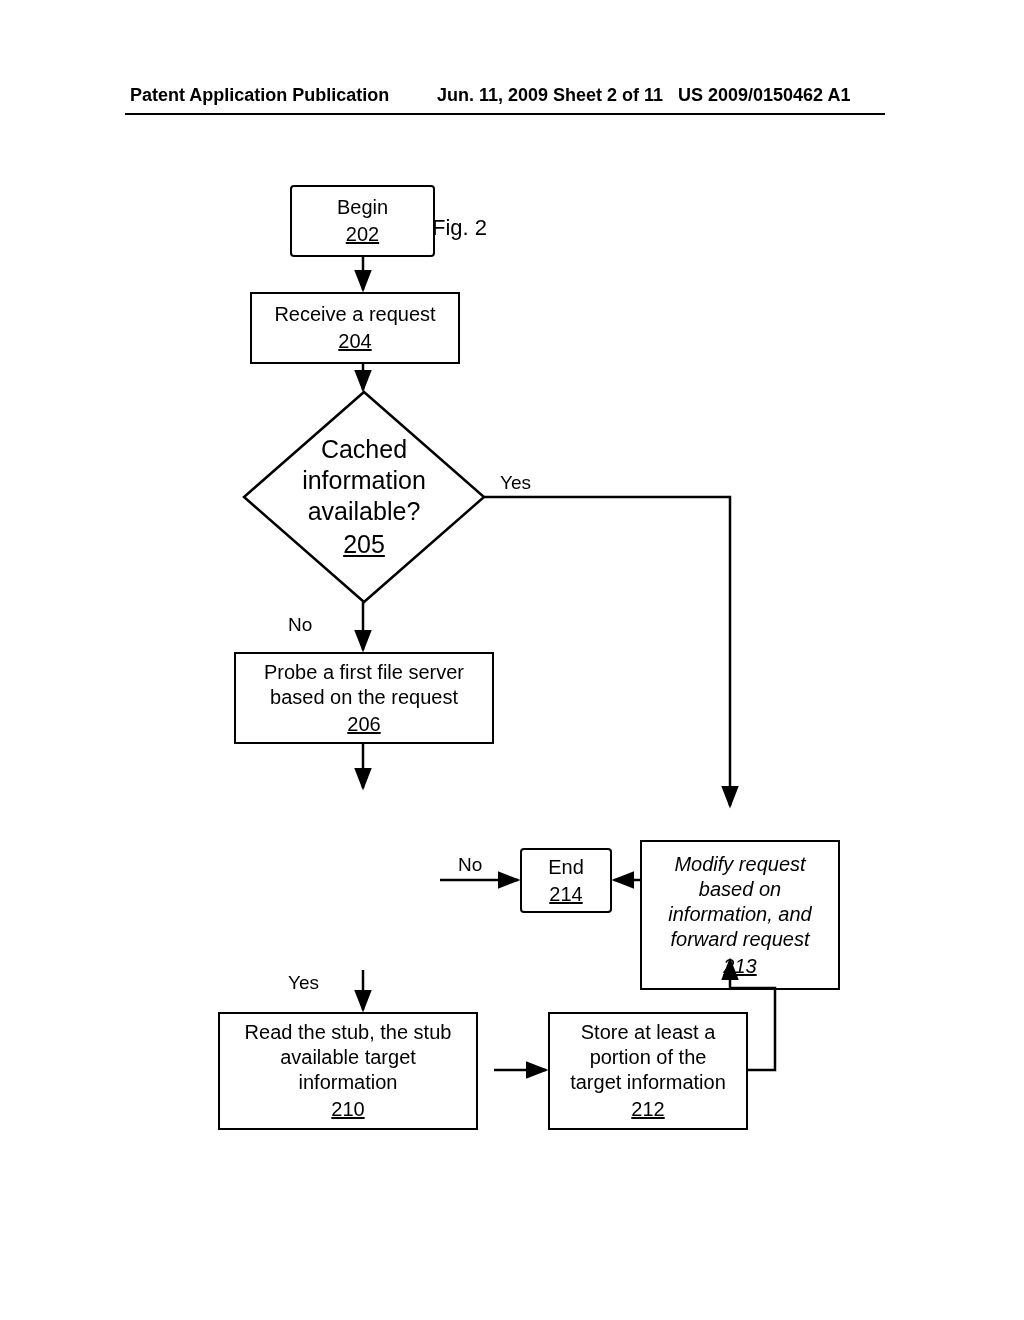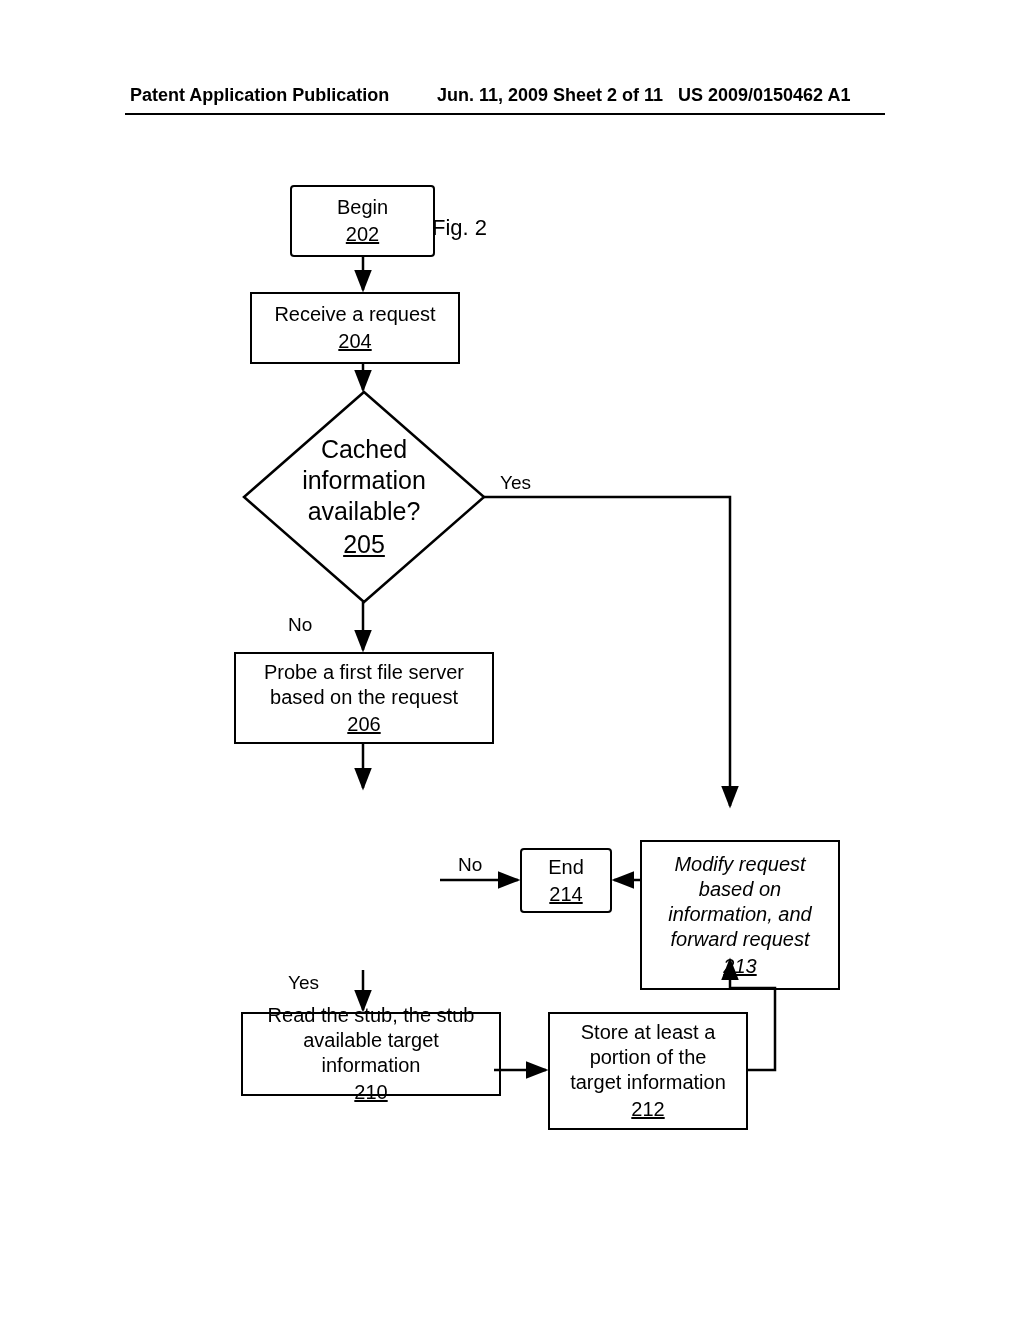--- a/index.html
+++ b/index.html
@@ -152,21 +152,21 @@
   </div>
 
   <div class="node process" style="left:640px; top:840px; width:200px; height:150px;font-style:italic;">
     <span>Modify request</span>
     <span>based on</span>
     <span>information, and</span>
     <span>forward request</span>
     <span class="ref">213</span>
   </div>
 
-  <div class="node process" style="left:241px; top:1012px; width:260px; height:84px;">
+  <div class="node process" style="left:218px; top:1012px; width:260px; height:118px;">
     <span>Read the stub, the stub</span>
     <span>available target</span>
     <span>information</span>
     <span class="ref">210</span>
   </div>
 
   <div class="node process" style="left:548px; top:1012px; width:200px; height:118px;">
     <span>Store at least a</span>
     <span>portion of the</span>
     <span>target information</span>

